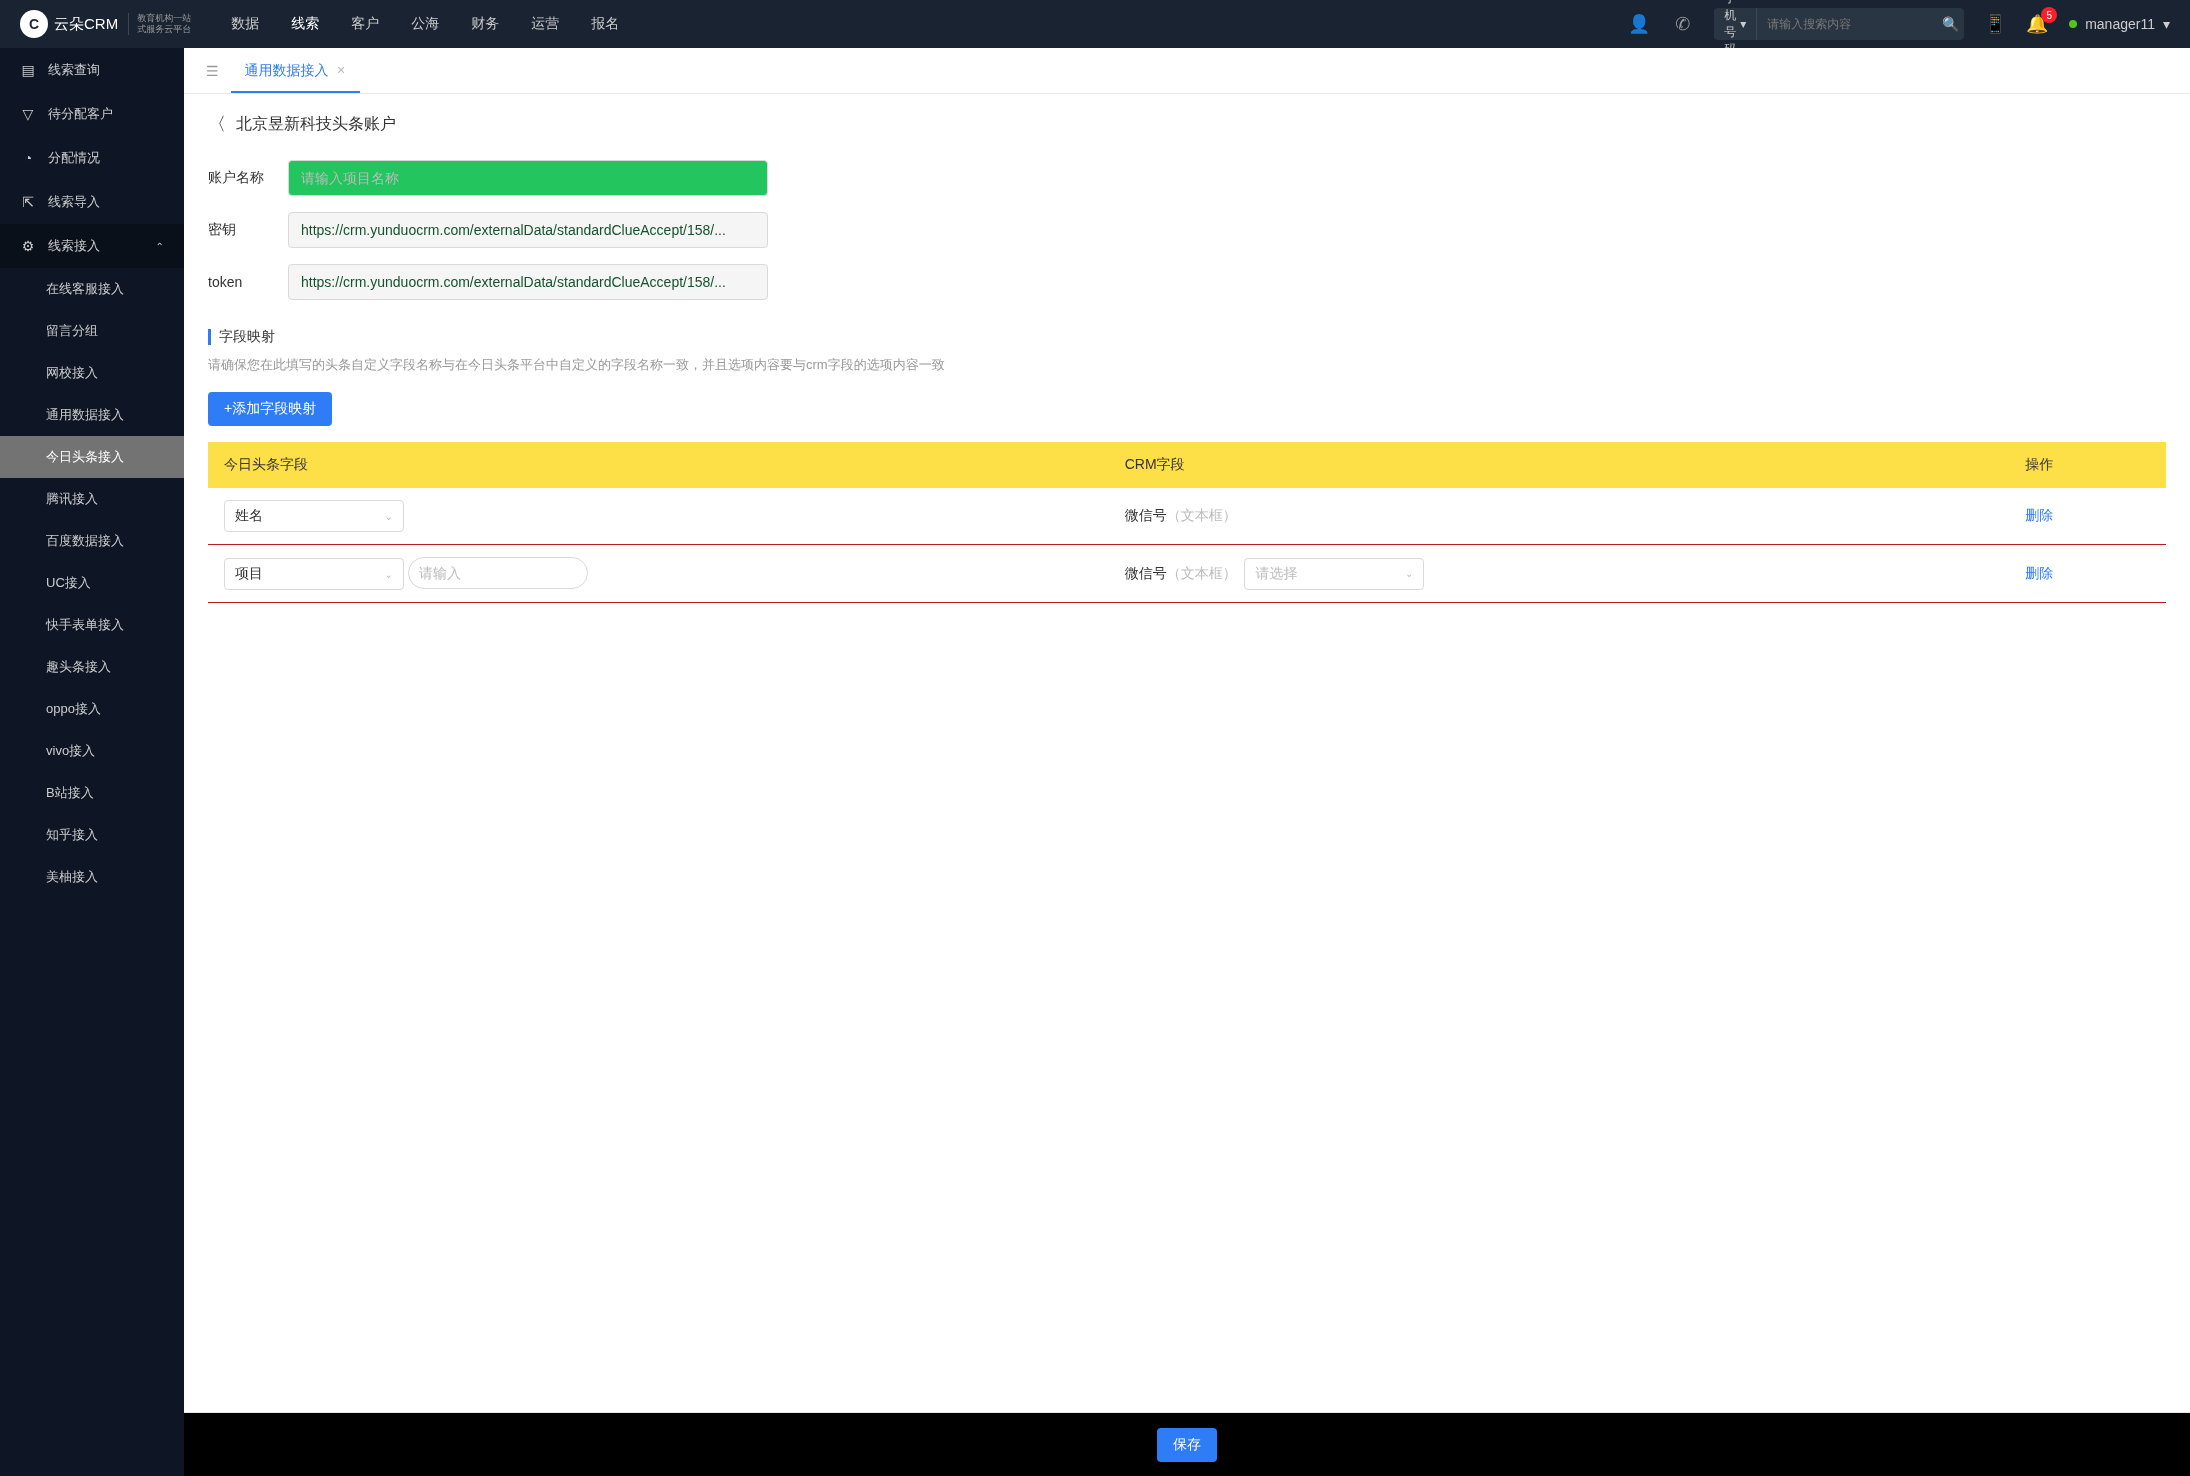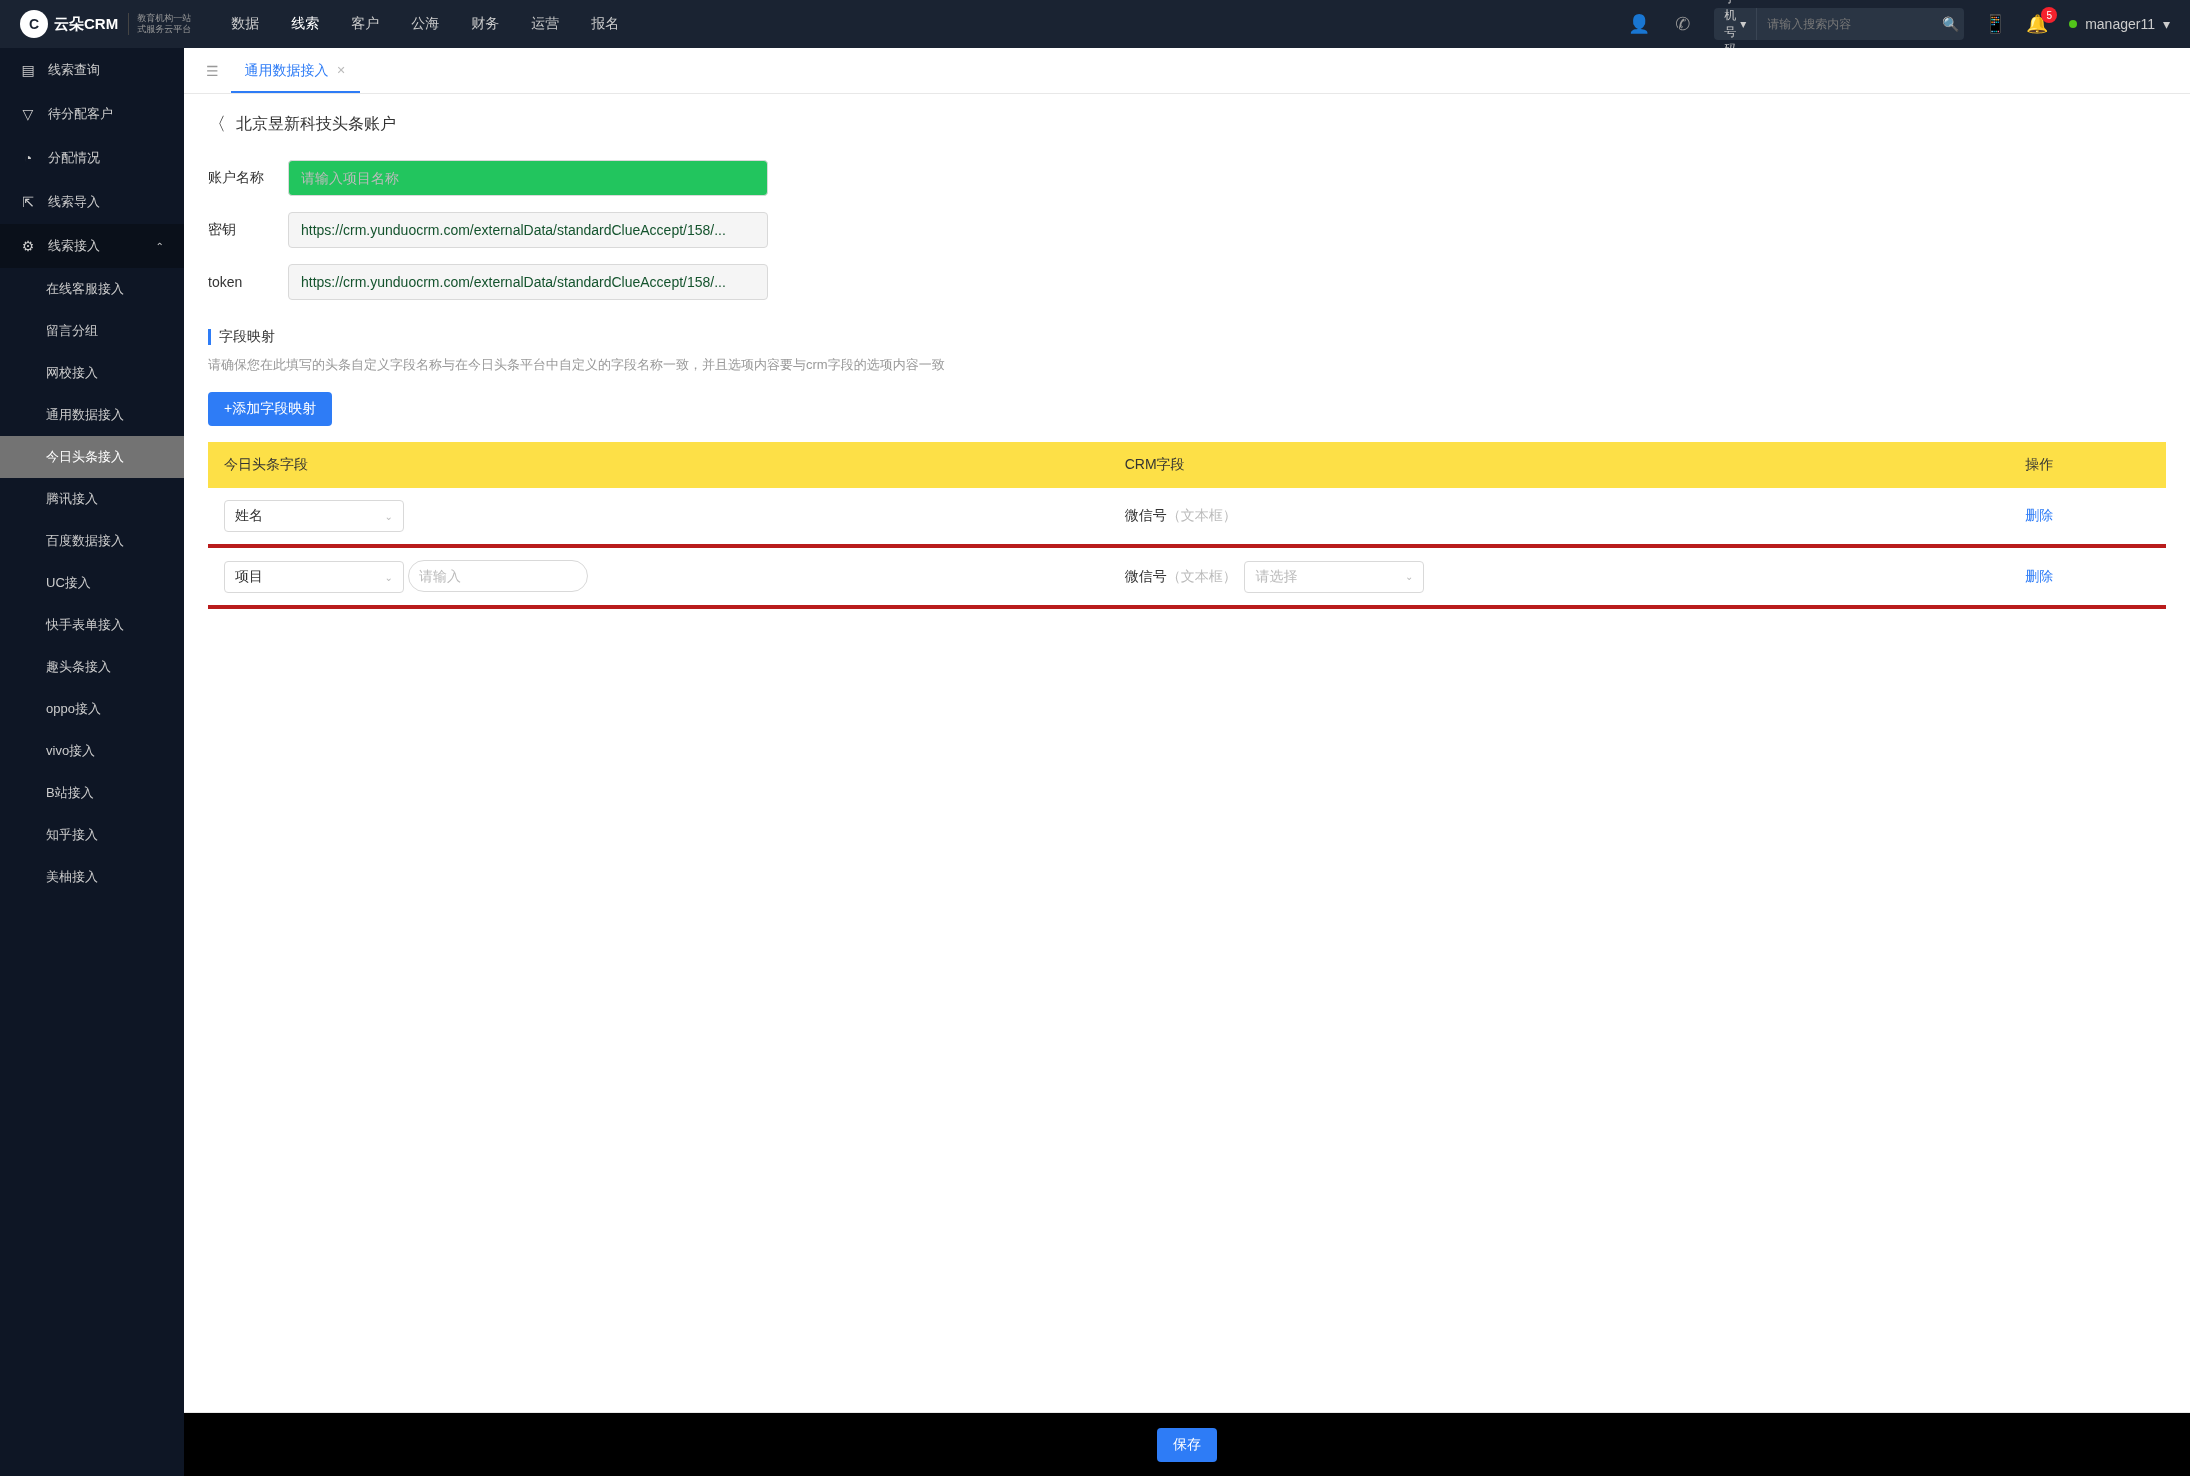--- a/index.html
+++ b/index.html
@@ -1,20 +1,20 @@
 <!DOCTYPE html>
 <html><head>
 <meta charset="utf-8">
 <style>
 *{margin:0;padding:0;box-sizing:border-box}
 body{font-family:-apple-system,BlinkMacSystemFont,"PingFang SC","Microsoft YaHei",sans-serif;font-size:14px;color:#333;background:#f0f2f5}
 .header{height:48px;background:#1a2332;display:flex;align-items:center;padding:0 20px;color:#fff}
 .logo{display:flex;align-items:center;gap:6px;margin-right:40px}
 .logo-icon{width:28px;height:28px;background:#fff;border-radius:50%;display:flex;align-items:center;justify-content:center;color:#1a2332;font-weight:bold}
-.logo-text{font-size:15px;font-weight:700}
+.logo-text{font-size:15px;font-weight:400}
 .logo-sub{font-size:9px;color:#999;border-left:1px solid #444;padding-left:8px;margin-left:4px;line-height:1.2}
 .nav{display:flex;gap:32px;flex:1}
 .nav-item{color:#ccc;cursor:pointer;padding:14px 0}
 .nav-item.active{color:#fff;font-weight:500}
 .header-icons{display:flex;align-items:center;gap:24px;margin:0 24px}
 .header-icon{color:#999;cursor:pointer;font-size:18px}
 .search-wrap{display:flex;align-items:center;background:#2a3544;border-radius:4px;height:32px;width:250px;margin-right:20px}
 .search-sel{padding:0 10px;color:#ccc;font-size:12px;display:flex;align-items:center;gap:4px;border-right:1px solid #3a4554;height:100%}
 .search-inp{flex:1;background:none;border:none;outline:none;color:#fff;padding:0 10px;font-size:12px}
 .search-inp::placeholder{color:#777}
@@ -46,21 +46,21 @@
 .form-input{width:480px;height:36px;border:1px solid #d9d9d9;border-radius:4px;padding:0 12px;font-size:14px;outline:none;background:#22c55e}
 .form-input.readonly{color:#14532d;background:#f5f5f5}
 .form-input::placeholder{color:#bbb}
 .section-title{display:flex;align-items:center;gap:8px;margin-top:28px;margin-bottom:10px;font-weight:500}
 .section-bar{width:3px;height:16px;background:#2e7cf6}
 .section-hint{color:#999;font-size:13px;margin-bottom:18px}
 .btn{display:inline-flex;align-items:center;justify-content:center;height:34px;padding:0 16px;border-radius:4px;cursor:pointer;font-size:14px;border:none}
 .btn-primary{background:#2e7cf6;color:#fff}
 .table{width:100%;margin-top:16px;border-collapse:collapse}
 .table th{background:#fde047;padding:14px 16px;text-align:left;font-weight:400;color:#333;font-size:14px}
-.table td{padding:12px 16px;border-bottom:4px solid #b91c1c;vertical-align:middle}
+.table td{padding:12px 16px;border-bottom:1px solid #b91c1c;vertical-align:middle}
 .table th:last-child,.table td:last-child{text-align:left;width:80px}
 .select{display:inline-flex;align-items:center;justify-content:space-between;height:32px;border:1px solid #d9d9d9;border-radius:4px;padding:0 10px;background:#fff;cursor:pointer;min-width:180px;font-size:14px}
 .select .arrow{color:#bbb;font-size:10px}
 .select.placeholder{color:#bbb}
 .crm-field{display:flex;align-items:center;gap:0}
 .crm-type{color:#bbb}
 .link{color:#2e7cf6;cursor:pointer}
 .small-input{width:180px;height:32px;border:1px solid #d9d9d9;border-radius:16px;padding:0 10px;font-size:14px;outline:none}
 .small-input::placeholder{color:#bbb}
 .footer{position:fixed;bottom:0;left:184px;right:0;height:64px;background:#000000;border-top:1px solid #e8e8e8;display:flex;align-items:center;justify-content:center}

